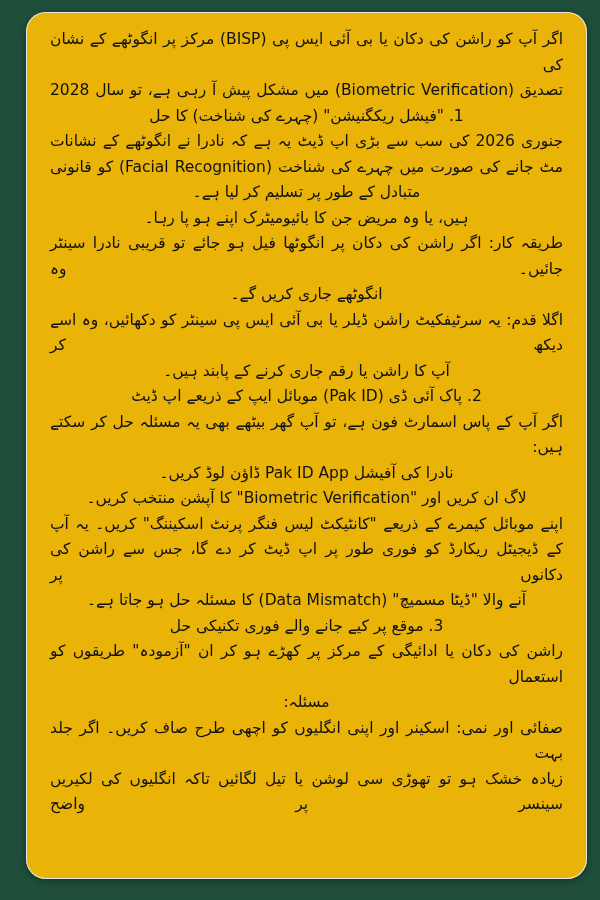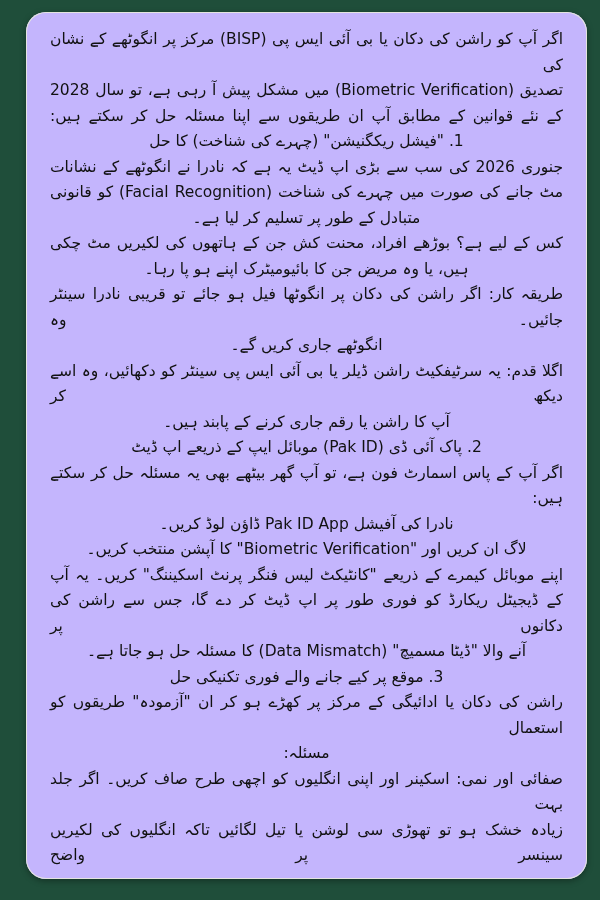--- a/index.html
+++ b/index.html
@@ -49,30 +49,28 @@
   }
   .line.center {
     text-align: center;
     text-align-last: center;
   }
 </style>
 </head>
 <body style="background: rgb(31, 78, 58);">
 
 <div class="frame" style="background: rgb(31, 78, 58);">
-  <div class="card" style="background: #c4b5fd; margin-left: 12px;">
+  <div class="card" style="background: #eab308; margin-left: 12px;">
     <div class="doc" id="doc-body" style="color: rgb(17, 17, 17);">
         <div class="line justify">اگر آپ کو راشن کی دکان یا بی آئی ایس پی (BISP) مرکز پر انگوٹھے کے نشان کی</div>
         <div class="line justify">تصدیق (Biometric Verification) میں مشکل پیش آ رہی ہے، تو سال 2028</div>
-        <div class="line justify">کے نئے قوانین کے مطابق آپ ان طریقوں سے اپنا مسئلہ حل کر سکتے ہیں:</div>
         <div class="line center">1. "فیشل ریکگنیشن" (چہرے کی شناخت) کا حل</div>
         <div class="line justify">جنوری 2026 کی سب سے بڑی اپ ڈیٹ یہ ہے کہ نادرا نے انگوٹھے کے نشانات</div>
         <div class="line justify">مٹ جانے کی صورت میں چہرے کی شناخت (Facial Recognition) کو قانونی</div>
         <div class="line center">متبادل کے طور پر تسلیم کر لیا ہے۔</div>
-        <div class="line justify">کس کے لیے ہے؟ بوڑھے افراد، محنت کش جن کے ہاتھوں کی لکیریں مٹ چکی</div>
         <div class="line center">ہیں، یا وہ مریض جن کا بائیومیٹرک اپنے ہو پا رہا۔</div>
         <div class="line justify">طریقہ کار: اگر راشن کی دکان پر انگوٹھا فیل ہو جائے تو قریبی نادرا سینٹر جائیں۔ وہ</div>
         <div class="line center">انگوٹھے جاری کریں گے۔</div>
         <div class="line justify">اگلا قدم: یہ سرٹیفکیٹ راشن ڈیلر یا بی آئی ایس پی سینٹر کو دکھائیں، وہ اسے دیکھ کر</div>
         <div class="line center">آپ کا راشن یا رقم جاری کرنے کے پابند ہیں۔</div>
         <div class="line center">2. پاک آئی ڈی (Pak ID) موبائل ایپ کے ذریعے اپ ڈیٹ</div>
         <div class="line justify">اگر آپ کے پاس اسمارٹ فون ہے، تو آپ گھر بیٹھے بھی یہ مسئلہ حل کر سکتے ہیں:</div>
         <div class="line center">نادرا کی آفیشل Pak ID App ڈاؤن لوڈ کریں۔</div>
         <div class="line center">لاگ ان کریں اور "Biometric Verification" کا آپشن منتخب کریں۔</div>
         <div class="line justify">اپنے موبائل کیمرے کے ذریعے "کانٹیکٹ لیس فنگر پرنٹ اسکیننگ" کریں۔ یہ آپ</div>

